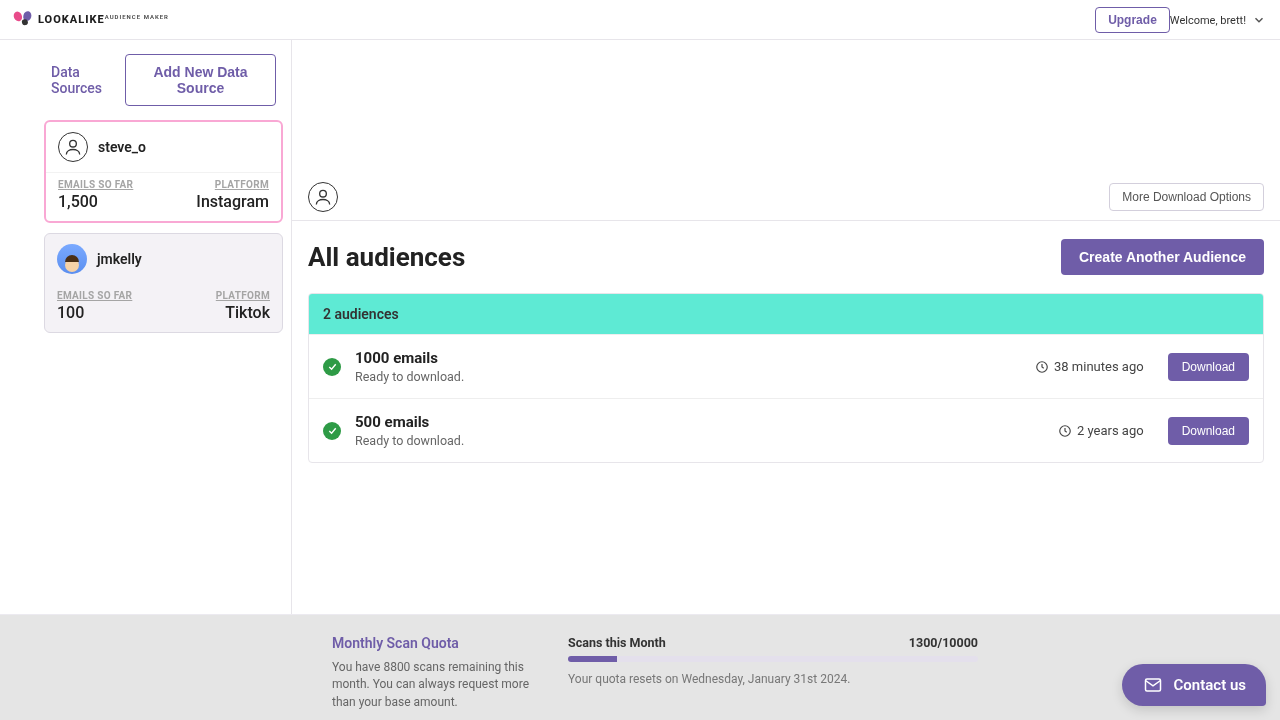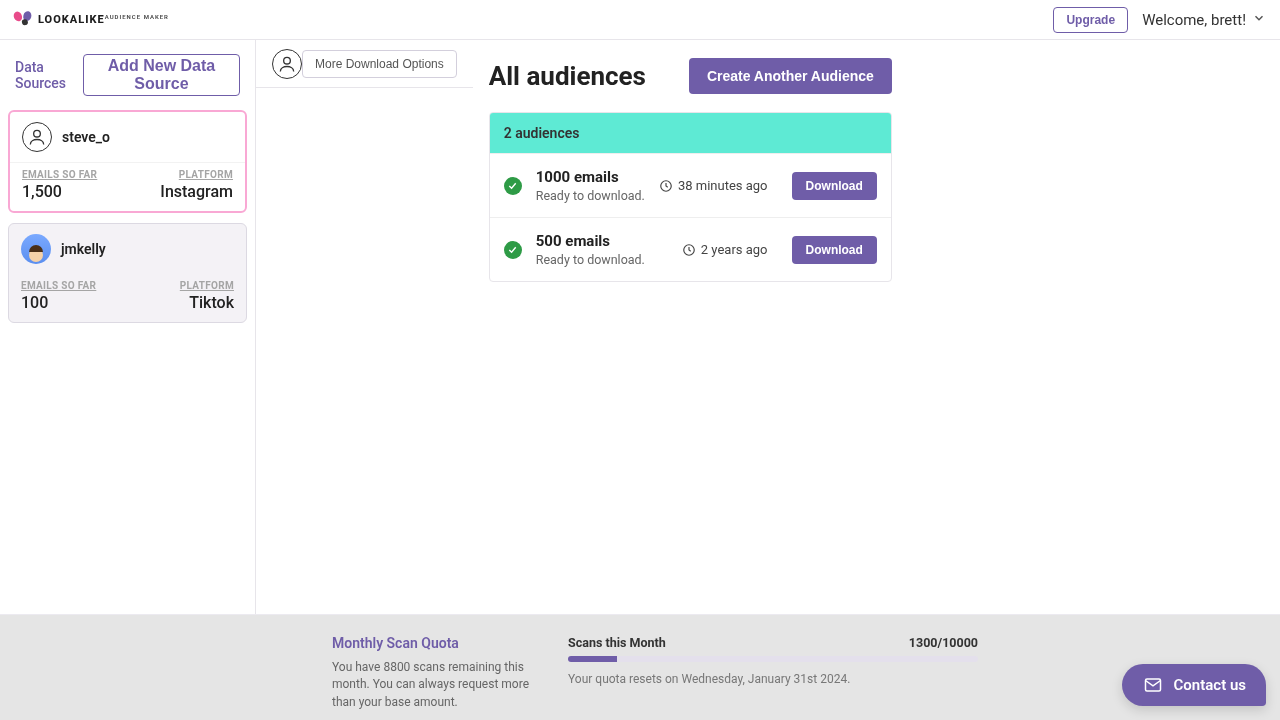--- a/index.html
+++ b/index.html
@@ -4,62 +4,62 @@
 <style>
   * { box-sizing: border-box; margin: 0; padding: 0; }
   body { font-family: -apple-system, BlinkMacSystemFont, "Segoe UI", Roboto, Helvetica, Arial, sans-serif; background: #fff; color: #222; width: 1280px; height: 720px; overflow: hidden; position: relative; }
   .topbar { height: 40px; border-bottom: 1px solid #e7e5ea; display: flex; align-items: center; justify-content: space-between; padding: 0 14px; }
   .brand { display: flex; align-items: center; gap: 6px; }
   .brand-logo { width: 18px; height: 18px; position: relative; }
   .brand-logo .petal { position: absolute; width: 8px; height: 10px; border-radius: 50% 50% 50% 50%; transform-origin: center bottom; }
   .brand-text { display: flex; flex-direction: row; line-height: 1; }
   .brand-text .row1 { font-size: 11px; font-weight: 800; letter-spacing: 1px; color: #1d1d1d; }
   .brand-text .row2 { font-size: 6px; font-weight: 600; letter-spacing: 1px; color: #444; }
-  .top-right { display: flex; align-items: center; gap: 14px; }
+  .top-right { display: flex; align-items: center; }
   .upgrade-btn { border: 1px solid #6f5da8; color: #6f5da8; background: #fff; padding: 5px 12px; border-radius: 4px; font-size: 12px; font-weight: 600; cursor: pointer; }
-  .welcome { display: flex; align-items: flex-start; gap: 6px; font-size: 15px; color: #333; cursor: pointer; }
-  .content-row { display: flex; height: calc(100% - 40px - 106px); }
+  .welcome { display: flex; align-items: flex-end; gap: 6px; font-size: 11px; color: #333; cursor: pointer; }
+  .content-row { display: flex; height: calc(100% - 40px - 106px); margin-left: 36px; }
   .sidebar { width: 256px; border-right: 1px solid #e7e5ea; padding: 14px 8px; }
   .sidebar-head { display: flex; align-items: center; justify-content: space-between; margin-bottom: 14px; padding: 0 7px;}
   .sidebar-title { color: #6f5da8; font-size: 14px; font-weight: 500; }
-  .add-ds-btn { border: 1px solid #6f5da8; color: #6f5da8; background: #fff; padding: 2px 10px; border-radius: 4px; font-size: 16px; font-weight: 600; cursor: pointer; }
+  .add-ds-btn { border: 1px solid #6f5da8; color: #6f5da8; background: #fff; padding: 9px 10px; border-radius: 4px; font-size: 14px; font-weight: 600; cursor: pointer; }
   .ds-card { border: 1px solid #dcd9e2; border-radius: 6px; margin-bottom: 10px; background:#fff; cursor:pointer; overflow:hidden;}
   .ds-card.selected { border: 2px solid #f9a8d4; }
   .ds-card.alt { background:#f4f2f6; }
   .ds-top { display: flex; align-items: center; gap: 10px; padding: 10px 12px; }
   .avatar { width: 30px; height: 30px; border-radius: 50%; border: 1.5px solid #333; display:flex; align-items:center; justify-content:center; flex-shrink:0; background:#fff;}
   .avatar svg { width: 20px; height: 20px; }
   .avatar2 { width:30px;height:30px;border-radius:50%; background: linear-gradient(#7aa9ff,#5b8ff0); display:flex;align-items:flex-end;justify-content:center;overflow:hidden;flex-shrink:0;}
   .avatar2 .face {width:14px;height:14px;border-radius:50%;background:#f6d2a8;margin-bottom:2px;position:relative;}
   .avatar2 .hair{position:absolute;top:-3px;left:0;right:0;height:7px;background:#4a2f17;border-radius:7px 7px 0 0;}
   .ds-name { font-size: 14px; font-weight: 600; color:#222;}
   .ds-bottom { display:flex; justify-content:space-between; padding: 6px 12px 10px 12px; border-top:1px solid rgba(0,0,0,0.05);}
   .ds-bottom.noborder { border-top:none;}
   .stat-label { font-size: 10px; font-weight:700; color: #a5a5a5; letter-spacing:.3px;text-decoration:underline;}
   .stat-value { font-size: 16px; font-weight:500; color:#222;}
   .stat-col { display:flex; flex-direction:column; gap:2px;}
   .stat-col.right { text-align:right; align-items:flex-end;}
-  .main { flex:1; padding: 0; display:flex; flex-direction:row; }
+  .main { flex:1; padding: 0; display:flex; flex-direction:column;justify-content:center; }
   .main-toolbar { height:48px; border-bottom:1px solid #e7e5ea; display:flex; align-items:center; justify-content:space-between; padding:0 16px;}
   .source-avatar { width:30px;height:30px;border-radius:50%;border:1.5px solid #333;display:flex;align-items:center;justify-content:center;}
   .more-dl { border:1px solid #d3cfdc; color:#555; background:#fff; padding:6px 12px; border-radius:4px; font-size:12px; font-weight:500; cursor:pointer;}
   .main-body { padding: 18px 16px;}
   .main-header { display:flex; align-items:center; justify-content:space-between; margin-bottom:18px;}
   .page-title { font-size:26px; font-weight:700; color:#222;}
   .primary-btn { background:#6f5da8; color:#fff; border:none; padding:10px 18px; border-radius:4px; font-size:14px; font-weight:600; cursor:pointer;}
   .aud-panel { border:1px solid #e7e5ea; border-radius:4px; overflow:hidden;}
   .aud-panel-head { background:#5eead4; padding:12px 14px; font-size:14px; font-weight:600; color:#333;}
   .aud-row { display:flex; align-items:center; padding:14px 14px; border-top:1px solid #eee; gap:14px;}
   .check-badge { width:18px; height:18px; border-radius:50%; background:#2e9b46; display:flex;align-items:center;justify-content:center; flex-shrink:0;}
   .check-badge svg { width:11px;height:11px;}
   .aud-info { flex:1;}
   .aud-title { font-size:15px; font-weight:700; color:#222; margin-bottom:2px;}
   .aud-sub { font-size:12.5px; color:#666;}
   .aud-time { display:flex; align-items:center; gap:5px; color:#444; font-size:13px; margin-right:10px;}
-  .dl-btn { background:#6f5da8; color:#fff; border:none; padding:7px 14px; border-radius:4px; font-size:12px; font-weight:700; cursor:pointer;}
+  .dl-btn { background:#6f5da8; color:#fff; border:none; padding:7px 14px; border-radius:4px; font-size:12px; font-weight:400; cursor:pointer;}
   .footer { position:absolute; bottom:0; left:0; right:0; height:106px; background:#e5e5e5; border-top:1px solid #eceaf0; display:flex; align-items:flex-start; padding:20px 0 0 332px; gap:36px;}
   .foot-col1 { width:200px;}
   .foot-title { color:#6f5da8; font-size:14px; font-weight:600; margin-bottom:8px;}
   .foot-text { font-size:12px; color:#666; line-height:1.45;}
   .foot-col2 { width:410px;}
   .scan-head { display:flex; justify-content:space-between; font-size:12.5px; font-weight:700; color:#333; margin-bottom:6px;}
   .progress { width:100%; height:6px; background:#e4e0ec; border-radius:3px; overflow:hidden; margin-bottom:10px;}
   .progress-fill { height:100%; background:#6f5da8; width:12%;}
   .reset-text { font-size:12px; color:#777;}
   .contact-pill { position:absolute; right:14px; bottom:14px; background:#6f5da8; color:#fff; border-radius:22px 22px 4px 22px; padding:12px 20px; display:flex; align-items:center; gap:10px; font-size:15px; font-weight:600; cursor:pointer; box-shadow:0 4px 12px rgba(0,0,0,.15);}

